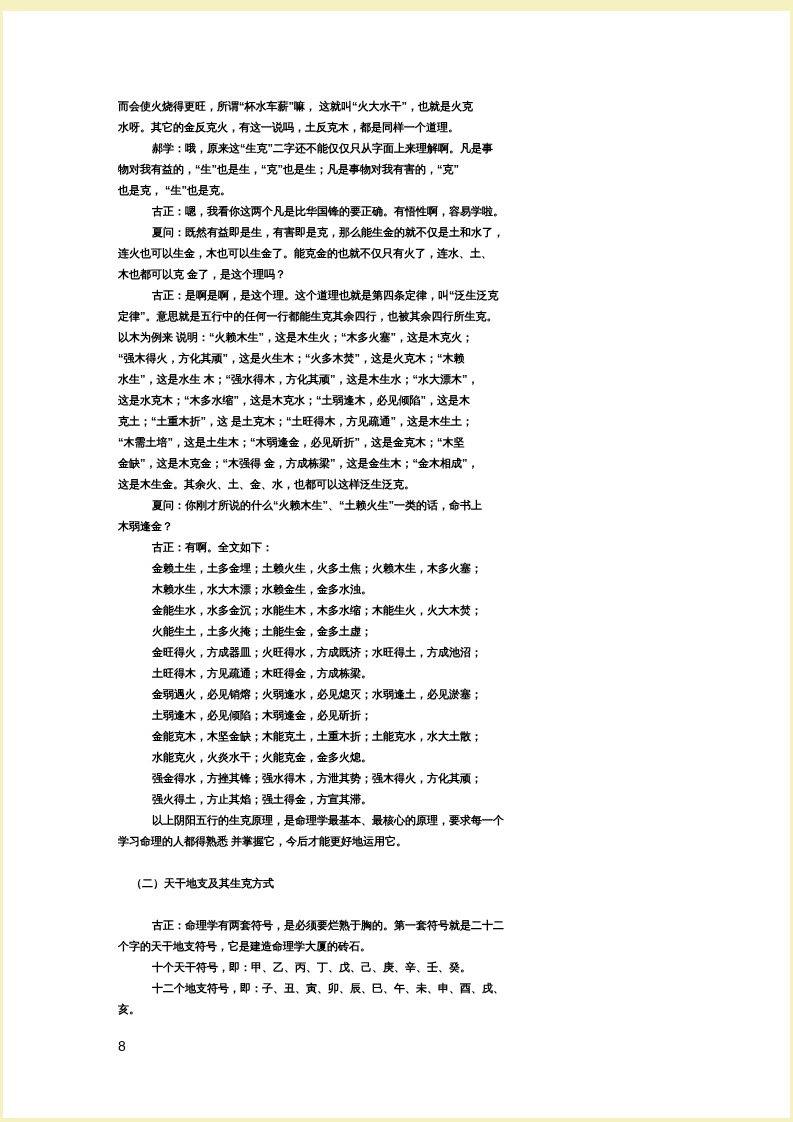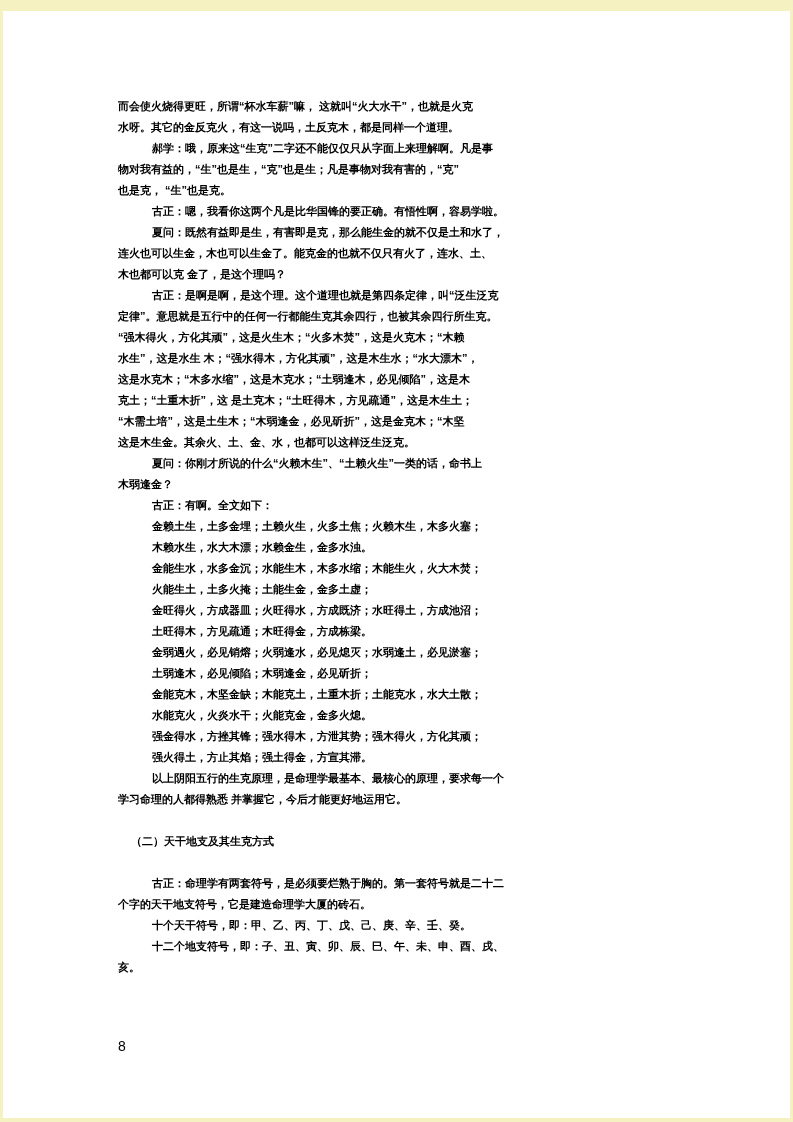--- a/index.html
+++ b/index.html
@@ -57,25 +57,27 @@
       <div class="line normal">水呀。其它的金反克火，有这一说吗，土反克木，都是同样一个道理。</div>
       <div class="line indent">郝学：哦，原来这“生克”二字还不能仅仅只从字面上来理解啊。凡是事</div>
       <div class="line normal">物对我有益的，“生”也是生，“克”也是生；凡是事物对我有害的，“克”</div>
       <div class="line normal">也是克， “生”也是克。</div>
       <div class="line indent">古正：嗯，我看你这两个凡是比华国锋的要正确。有悟性啊，容易学啦。</div>
       <div class="line indent">夏问：既然有益即是生，有害即是克，那么能生金的就不仅是土和水了，</div>
       <div class="line normal">连火也可以生金，木也可以生金了。能克金的也就不仅只有火了，连水、土、</div>
       <div class="line normal">木也都可以克 金了，是这个理吗？</div>
       <div class="line indent">古正：是啊是啊，是这个理。这个道理也就是第四条定律，叫“泛生泛克</div>
       <div class="line normal">定律”。意思就是五行中的任何一行都能生克其余四行，也被其余四行所生克。</div>
+      <div class="line normal">以木为例来 说明：“火赖木生”，这是木生火；“木多火塞”，这是木克火；</div>
       <div class="line normal">“强木得火，方化其顽”，这是火生木；“火多木焚”，这是火克木；“木赖</div>
       <div class="line normal">水生”，这是水生 木；“强水得木，方化其顽”，这是木生水；“水大漂木”，</div>
       <div class="line normal">这是水克木；“木多水缩”，这是木克水；“土弱逢木，必见倾陷”，这是木</div>
       <div class="line normal">克土；“土重木折”，这 是土克木；“土旺得木，方见疏通”，这是木生土；</div>
       <div class="line normal">“木需土培”，这是土生木；“木弱逢金，必见斫折”，这是金克木；“木坚</div>
+      <div class="line normal">金缺”，这是木克金；“木强得 金，方成栋梁”，这是金生木；“金木相成”，</div>
       <div class="line normal">这是木生金。其余火、土、金、水，也都可以这样泛生泛克。</div>
       <div class="line indent">夏问：你刚才所说的什么“火赖木生”、“土赖火生”一类的话，命书上</div>
       <div class="line normal">木弱逢金？</div>
       <div class="line indent">古正：有啊。全文如下：</div>
       <div class="line indent">金赖土生，土多金埋；土赖火生，火多土焦；火赖木生，木多火塞；</div>
       <div class="line indent">木赖水生，水大木漂；水赖金生，金多水浊。</div>
       <div class="line indent">金能生水，水多金沉；水能生木，木多水缩；木能生火，火大木焚；</div>
       <div class="line indent">火能生土，土多火掩；土能生金，金多土虚；</div>
       <div class="line indent">金旺得火，方成器皿；火旺得水，方成既济；水旺得土，方成池沼；</div>
       <div class="line indent">土旺得木，方见疏通；木旺得金，方成栋梁。</div>

